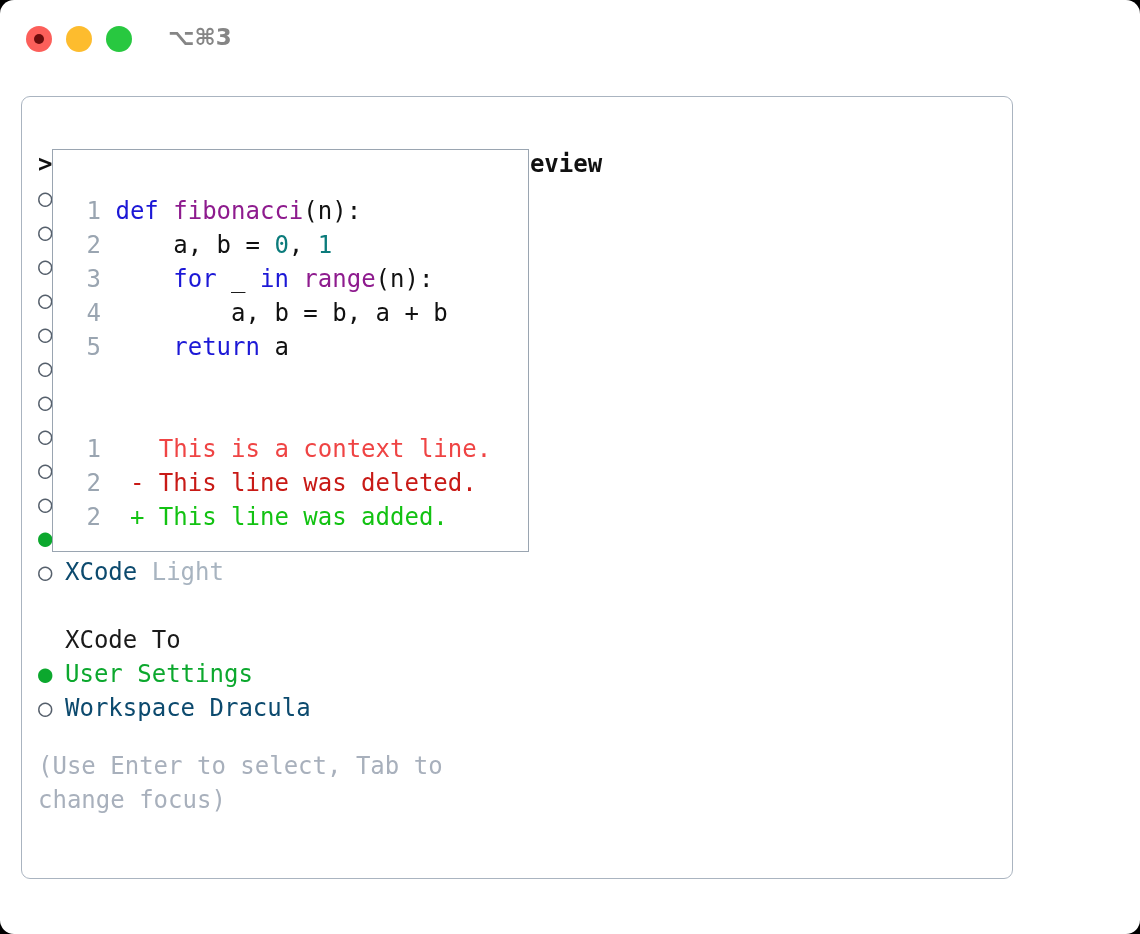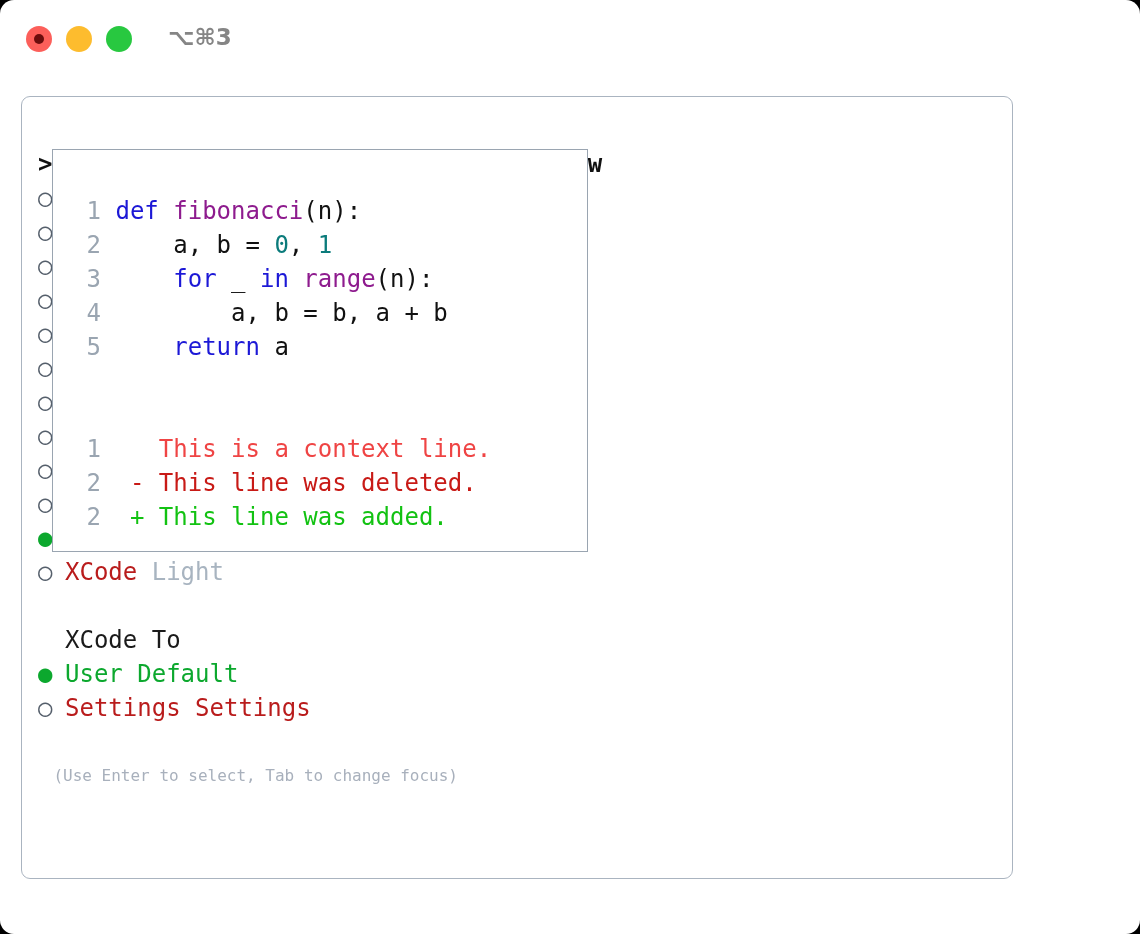--- a/index.html
+++ b/index.html
@@ -114,50 +114,49 @@
     line-height: 34px;
     white-space: pre;
     color: #222222;
   }
   .bullet {
     display: inline-block;
     width: 27px;
     color: #555f6b;
   }
   .bullet.on { color: #0ca82e; }
-  .name { color: #b91c1c; }
+  .name { color: #0c4a6e; }
   .row.selected .name { color: #0ca82e; }
   .tag { color: #a8b4c0; }
 
   .spacer { height: 34px; }
 
   .section-heading {
     font-size: 24px;
     line-height: 34px;
     color: #1a1a1a;
     white-space: pre;
     padding-left: 27px;
   }
 
   .hint {
-    font-size: 16px;
+    font-size: 24px;
     line-height: 34px;
     color: #a8b0bc;
     width: 420px;
-    margin-top: 34px;
+    margin-top: 24px;
     white-space: pre-wrap;
-    text-align: right;
   }
 
   
   .preview-box {
     position: absolute;
     left: 30px;
     top: 52px;
-    width: 536px;
+    width: 477px;
     height: 403px;
     border: 1.5px solid #9aa5b1;
     box-sizing: border-box;
     background: #ffffff;
   }
   .code {
     position: absolute;
     left: 20px;
     top: 44px;
     font-size: 24px;
@@ -213,22 +212,22 @@
           <div class="row"><span class="bullet">○</span><span class="name">GitHub Light</span><span> </span><span class="tag">Light</span></div>
           <div class="row selected"><span class="bullet on">●</span><span class="name">Google Code</span><span> </span><span class="tag">Light</span></div>
           <div class="row"><span class="bullet">○</span><span class="name">XCode</span><span> </span><span class="tag">Light</span></div>
         </div>
 
       <div class="spacer"></div>
 
       <div class="section-heading">XCode To</div>
 
       <div class="list" id="apply-list">
-          <div class="row selected"><span class="bullet on">●</span><span class="name">User Default</span></div>
-          <div class="row"><span class="bullet">○</span><span class="name">Settings Settings</span></div>
+          <div class="row selected"><span class="bullet on">●</span><span class="name">User Settings</span></div>
+          <div class="row"><span class="bullet">○</span><span class="name">Workspace Dracula</span></div>
         </div>
 
       <div class="hint">(Use Enter to select, Tab to change focus)</div>
     </div>
 
     <div class="right-col">
       <div class="heading">Preview</div>
     </div>
 
     <div class="preview-box">

